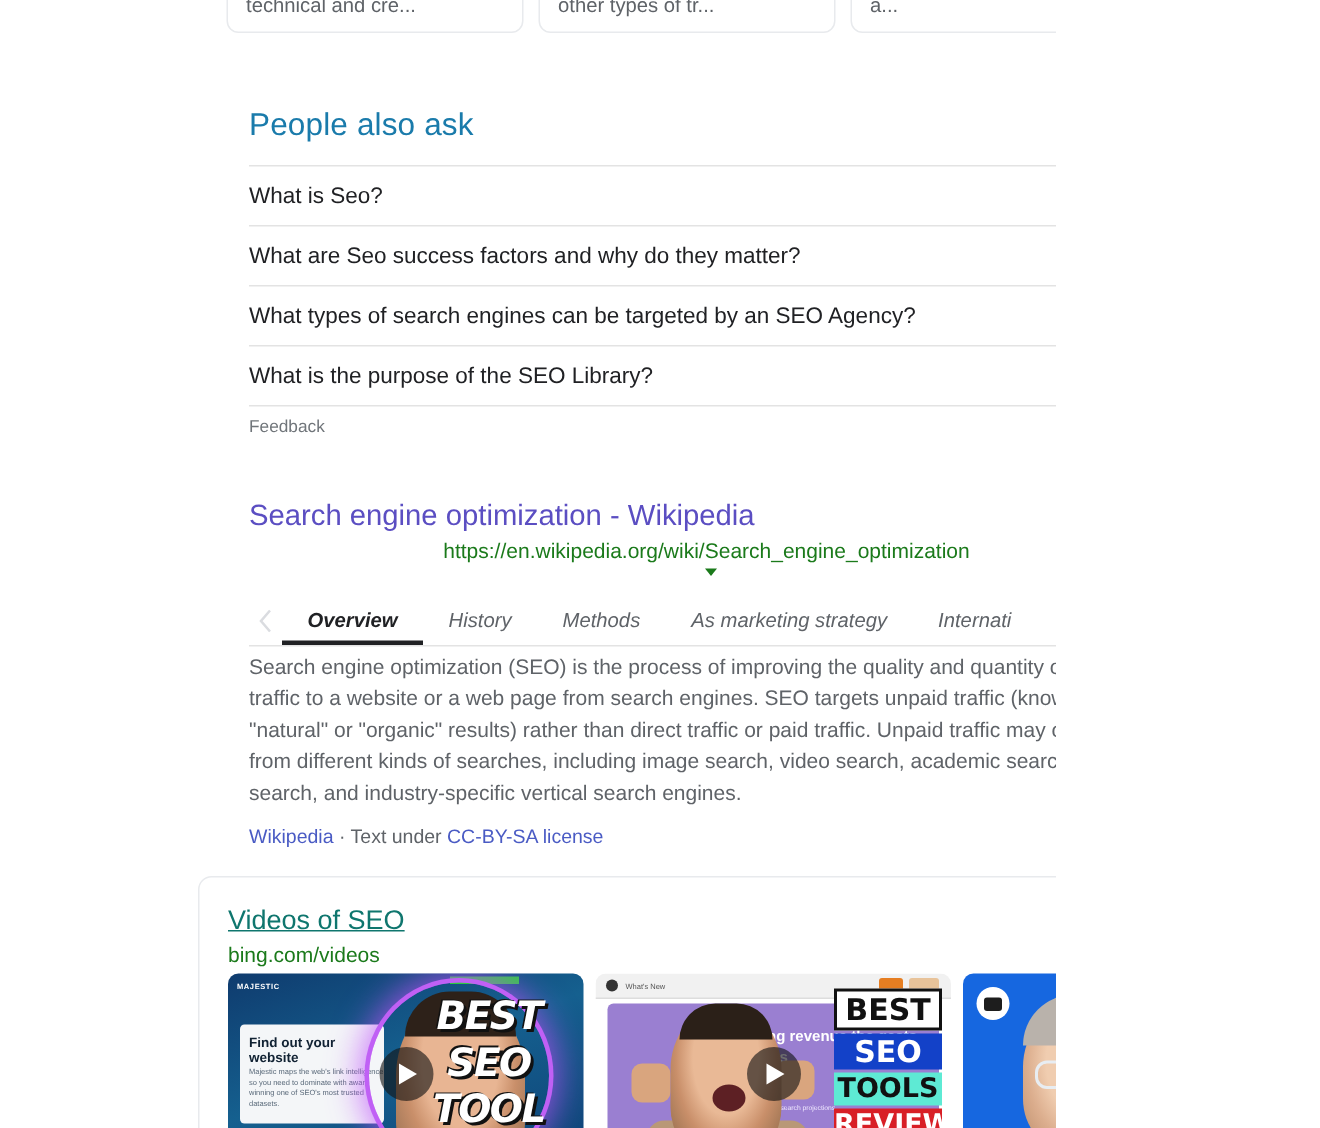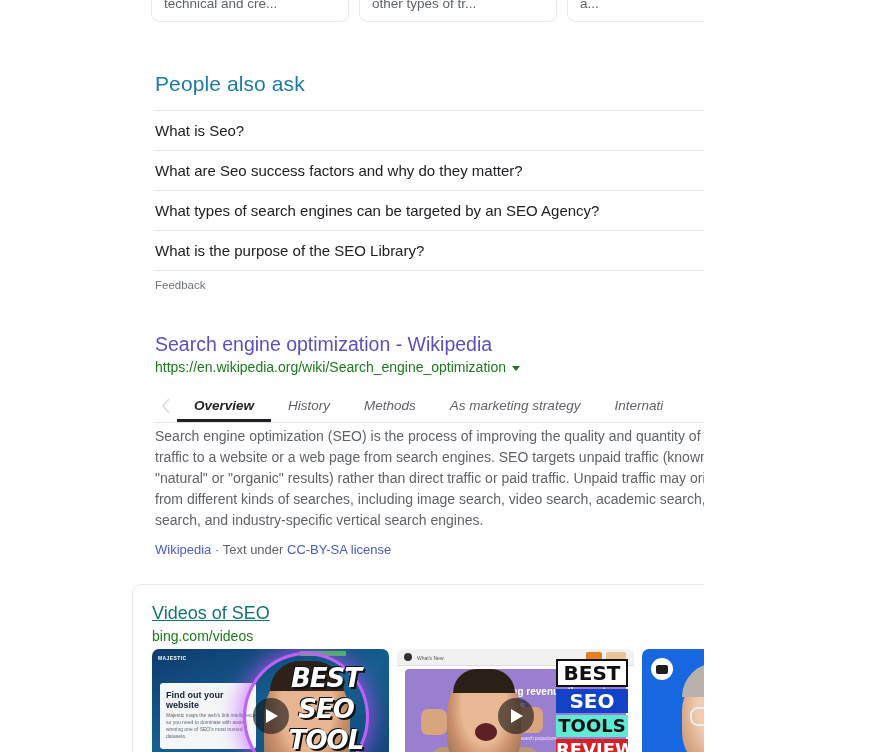--- a/index.html
+++ b/index.html
@@ -14,21 +14,21 @@
   .topcards{position:absolute;left:151px;top:-62px;display:flex;gap:10px;}
   .topcard{
     width:198px;height:84px;border:1px solid #e8eaed;border-radius:8px;
     background:#fff;box-sizing:border-box;padding:8px 12px;
     color:#5f6368;font-size:13.5px;line-height:18px;
     display:flex;align-items:flex-end;
   }
   .topcard span{display:block;}
 
   
-  .col{position:absolute;left:155px;top:0;width:610px;}
+  .col{position:absolute;left:166px;top:0;width:610px;}
 
   
   .paa-title{
     color:#1a7bab;font-size:21px;line-height:26px;font-weight:400;
     margin:0;padding-top:71px;letter-spacing:.1px;
   }
   .paa-list{margin-top:13px;border-top:1px solid #e3e3e3;}
   .paa-row{
     position:relative;border-bottom:1px solid #e3e3e3;
     height:39px;display:flex;align-items:center;cursor:pointer;
@@ -43,21 +43,21 @@
     color:#70757a;font-size:11.5px;line-height:14px;
     padding-top:7px;cursor:pointer;
   }
 
   
   .result{position:relative;margin-top:40px;}
   .res-title{
     color:#5b4ec2;font-size:19.5px;line-height:24px;font-weight:400;
     text-decoration:none;display:inline-block;
   }
-  .res-url-row{display:flex;align-items:center;margin-top:2px;}
+  .res-url-row{display:flex;align-items:center;margin-top:2px;flex-direction:column;}
   .res-url{color:#1b7a1b;font-size:14px;line-height:18px;}
   .url-caret{
     width:0;height:0;margin-left:6px;margin-top:3px;
     border-left:4px solid transparent;border-right:4px solid transparent;
     border-top:5px solid #1b7a1b;cursor:pointer;
   }
   .bulb{
     position:absolute;right:0;top:5px;width:33px;height:33px;
     border:1px solid #dadce0;border-radius:50%;
     display:flex;align-items:center;justify-content:center;cursor:pointer;

